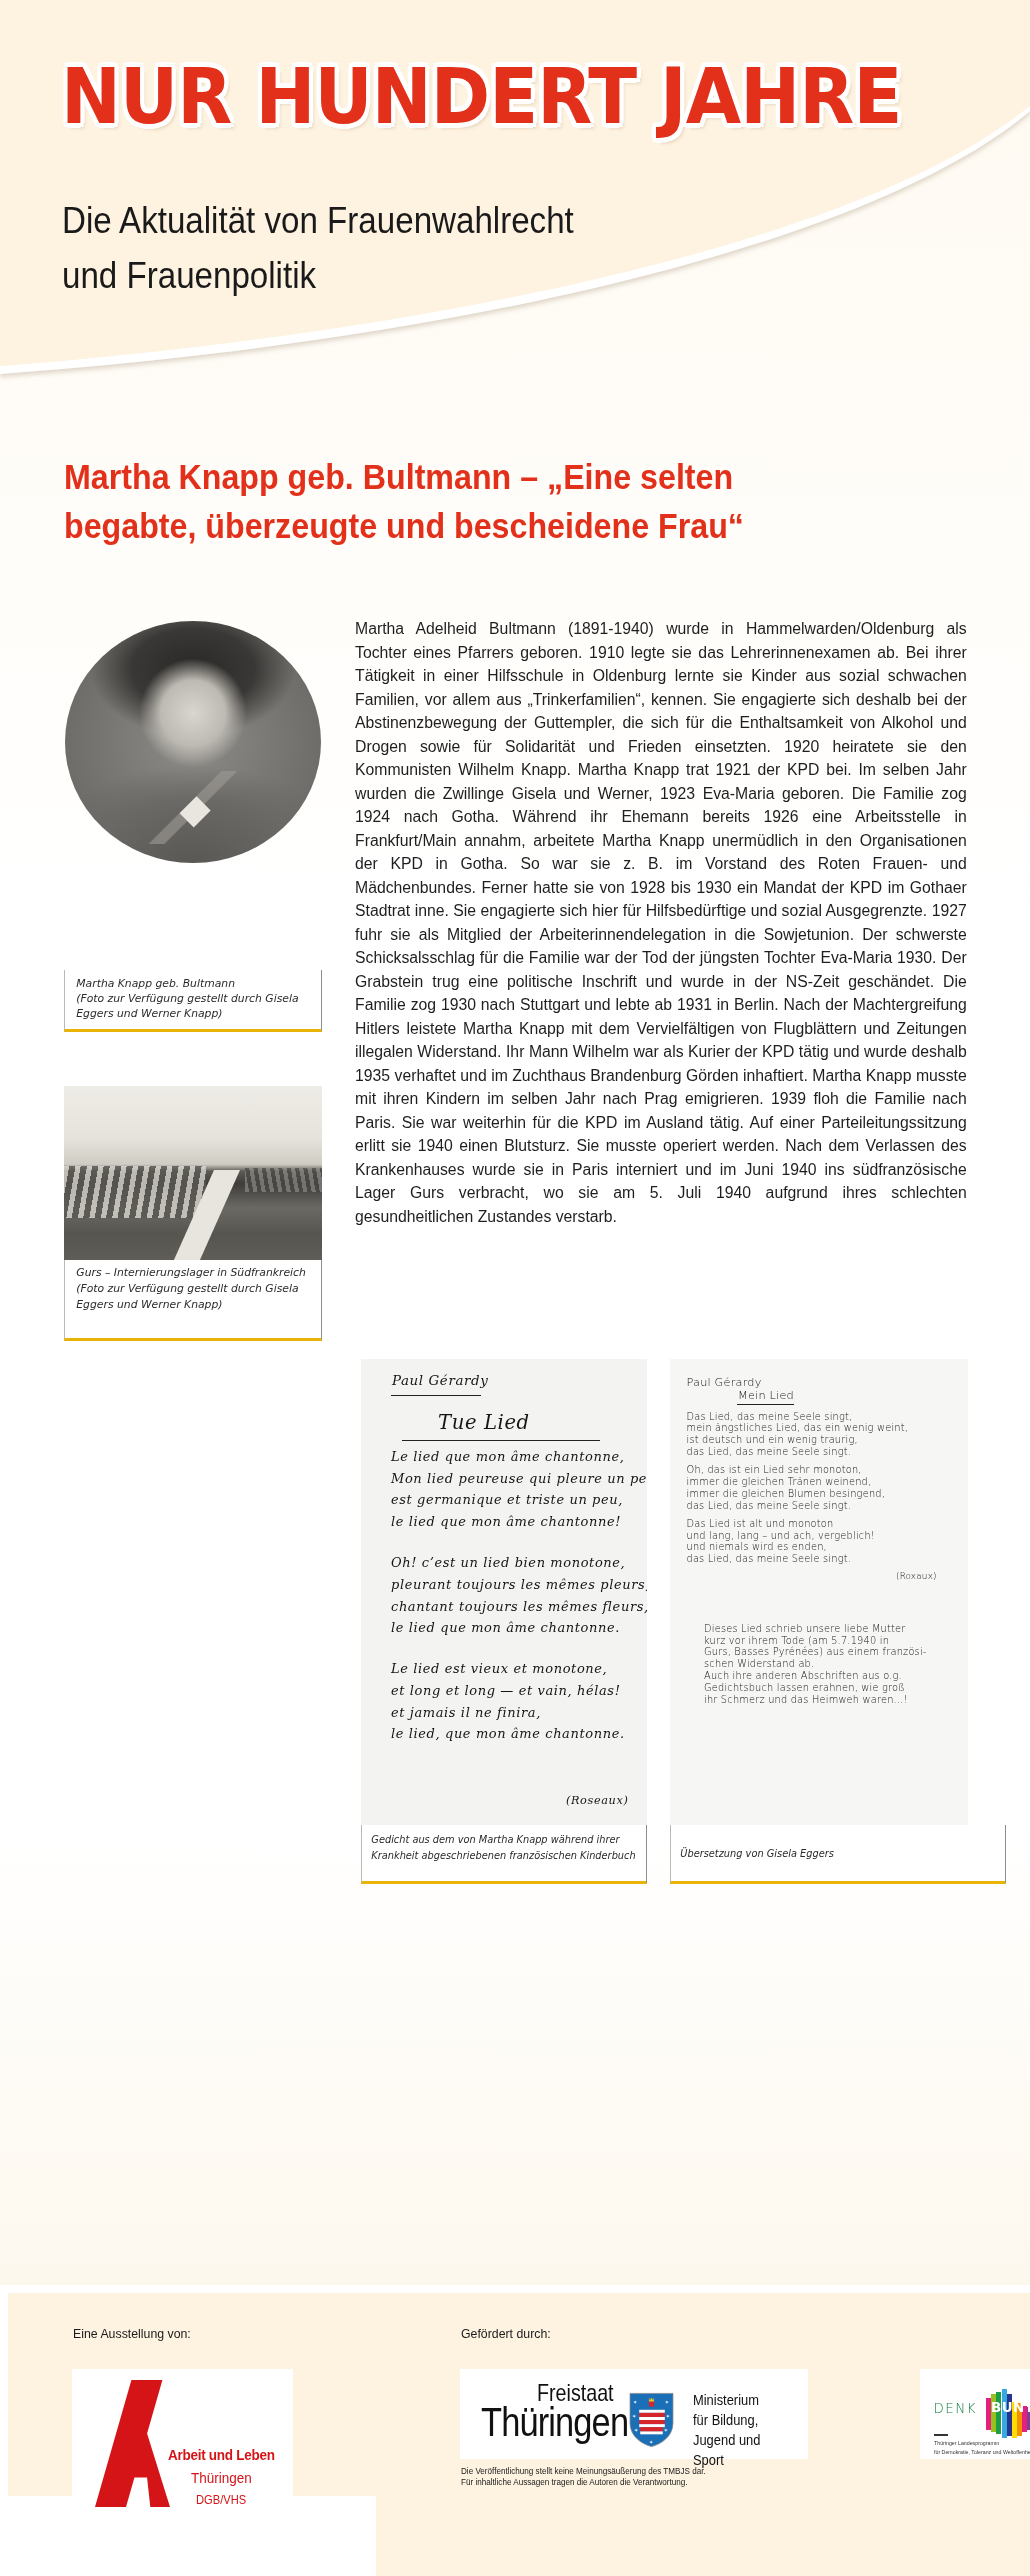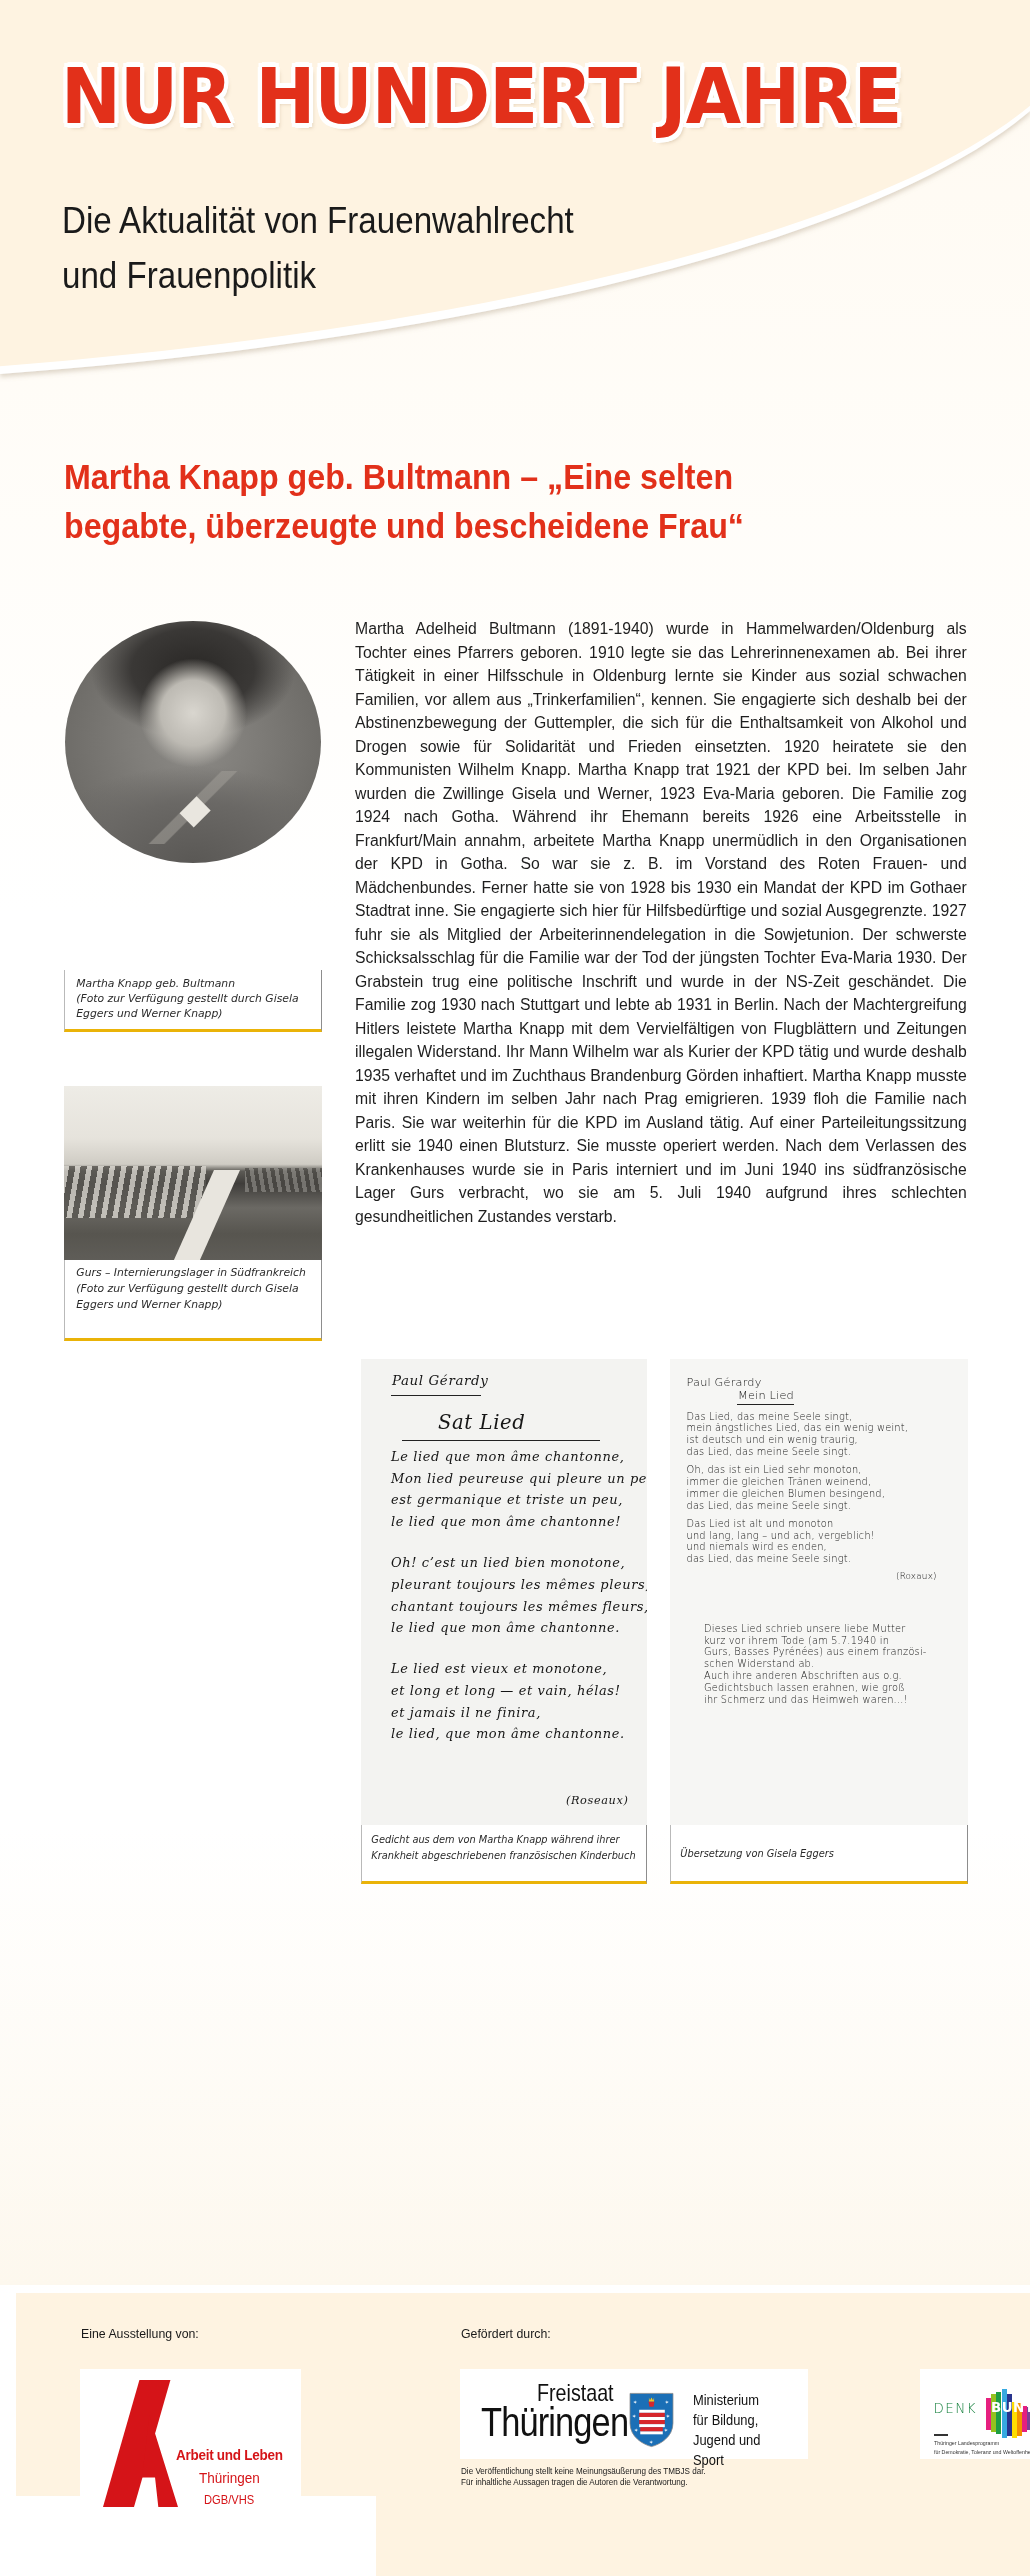--- a/index.html
+++ b/index.html
@@ -90,24 +90,24 @@
     font-family: "DejaVu Serif", serif; font-style: italic; color: #151515;
   }
   .doc-fr { left: 361px; top: 1359px; width: 286px; height: 466px; }
   .doc-de { left: 670px; top: 1359px; width: 298px; height: 466px; background: #f6f6f4; }
   .doc .line { position: absolute; white-space: nowrap; }
   .doc-fr .line { font-family: "DejaVu Serif", serif; font-size: 13px; letter-spacing: 0.6px; }
   .doc-de .line { font-family: "DejaVu Sans", sans-serif; font-style: normal; font-size: 9.8px; letter-spacing: 0.2px; font-weight: 300; }
   .doc .rule { position: absolute; height: 1px; background: #222; }
 
   .cap3 { left: 361px; top: 1825px; width: 286px; height: 59px; padding: 7.2px 0 0 9.3px; font-size: 9.8px; line-height: 15.5px; }
-  .cap4 { left: 670px; top: 1825px; width: 298px; height: 59px; padding: 21px 0 0 9.3px; font-size: 9.8px; line-height: 15.5px; }
+  .cap4 { left: 670px; top: 1825px; width: 336px; height: 59px; padding: 21px 0 0 9.3px; font-size: 9.8px; line-height: 15.5px; }
 
   
-  .footer-left  { position: absolute; left: 16px; top: 2293px; width: 371px; height: 203px; background: #fef3e1; }
+  .footer-left  { position: absolute; left: 8px; top: 2293px; width: 371px; height: 203px; background: #fef3e1; }
   .footer-right { position: absolute; left: 376px; top: 2293px; width: 655px; height: 283px; background: #fef3e1; }
   .footer-label { position: absolute; font-family: "Liberation Sans", sans-serif; font-size: 13.4px; color: #1a1a1a;
     transform: scaleX(0.92); transform-origin: left top; }
   .fl-label { left: 65px; top: 33px; }
   .fr-label { left: 85px; top: 33px; }
 
   .logo-box { position: absolute; background: #ffffff; }
   .logo-aul { left: 64px; top: 76px; width: 221px; height: 151px; }
   .logo-aul .stroke1 { position: absolute; left: 23px; top: 11.3px; width: 31px; height: 127px; background: #d51418;
     transform: skewX(-16deg); transform-origin: bottom left; }
@@ -175,21 +175,21 @@
   <div class="rows2"></div>
   <div class="road"></div>
 </div>
 <div class="caption-box cap2">Gurs – Internierungslager in Südfrankreich (Foto zur Verfügung gestellt durch Gisela Eggers und Werner Knapp)</div>
 
 <p class="body-text">Martha Adelheid Bultmann (1891-1940) wurde in Hammelwarden/Oldenburg als Tochter eines Pfarrers geboren. 1910 legte sie das Lehrerinnenexamen ab. Bei ihrer Tätigkeit in einer Hilfsschule in Oldenburg lernte sie Kinder aus sozial schwachen Familien, vor allem aus „Trinkerfamilien“, kennen. Sie engagierte sich deshalb bei der Abstinenzbewegung der Guttempler, die sich für die Enthaltsam­keit von Alkohol und Drogen sowie für Solidarität und Frieden einsetzten. 1920 heiratete sie den Kommunisten Wilhelm Knapp. Martha Knapp trat 1921 der KPD bei. Im selben Jahr wurden die Zwillinge Gisela und Werner, 1923 Eva-Maria geboren. Die Familie zog 1924 nach Gotha. Während ihr Ehemann bereits 1926 eine Arbeitsstelle in Frankfurt/Main annahm, arbeitete Martha Knapp unermüd­lich in den Organisationen der KPD in Gotha. So war sie z. B. im Vorstand des Roten Frauen- und Mädchenbundes. Ferner hatte sie von 1928 bis 1930 ein Man­dat der KPD im Gothaer Stadtrat inne. Sie engagierte sich hier für Hilfsbedürftige und sozial Ausgegrenzte. 1927 fuhr sie als Mitglied der Arbeiterinnendelegation in die Sowjetunion. Der schwerste Schicksalsschlag für die Familie war der Tod der jüngsten Tochter Eva-Maria 1930. Der Grabstein trug eine politische Inschrift und wurde in der NS-Zeit geschändet. Die Familie zog 1930 nach Stuttgart und lebte ab 1931 in Berlin. Nach der Machtergreifung Hitlers leistete Martha Knapp mit dem Vervielfältigen von Flugblättern und Zeitungen illegalen Widerstand. Ihr Mann Wilhelm war als Kurier der KPD tätig und wurde deshalb 1935 verhaftet und im Zuchthaus Brandenburg Görden inhaftiert. Martha Knapp musste mit ihren Kindern im selben Jahr nach Prag emigrieren. 1939 floh die Familie nach Paris. Sie war weiterhin für die KPD im Ausland tätig. Auf einer Parteileitungs­sitzung erlitt sie 1940 einen Blutsturz. Sie musste operiert werden. Nach dem Verlassen des Krankenhauses wurde sie in Paris interniert und im Juni 1940 ins südfranzösische Lager Gurs verbracht, wo sie am 5. Juli 1940 aufgrund ihres schlechten gesundheitlichen Zustandes verstarb.</p>
 
 <div class="doc doc-fr">
   <div class="line" style="left:31px; top:14.4px; font-size:13.4px;">Paul Gérardy</div>
   <div class="rule" style="left:30px; top:36px; width:90px;"></div>
-  <div class="line" style="left:77px; top:52px; font-size:19.6px;">Sat Lied</div>
+  <div class="line" style="left:77px; top:52px; font-size:19.6px;">Tue Lied</div>
   <div class="rule" style="left:41px; top:81px; width:198px;"></div>
   <div id="fr-lines">
       <div class="line" style="left: 30px; top: 90px;">Le lied que mon âme chantonne,</div>
       <div class="line" style="left: 30px; top: 112px;">Mon lied peureuse qui pleure un peu,</div>
       <div class="line" style="left: 30px; top: 133px;">est germanique et triste un peu,</div>
       <div class="line" style="left: 30px; top: 155px;">le lied que mon âme chantonne!</div>
       <div class="line" style="left: 30px; top: 196px;">Oh! c’est un lied bien monotone,</div>
       <div class="line" style="left: 30px; top: 218px;">pleurant toujours les mêmes pleurs,</div>
       <div class="line" style="left: 30px; top: 240px;">chantant toujours les mêmes fleurs,</div>
       <div class="line" style="left: 30px; top: 261px;">le lied que mon âme chantonne.</div>

